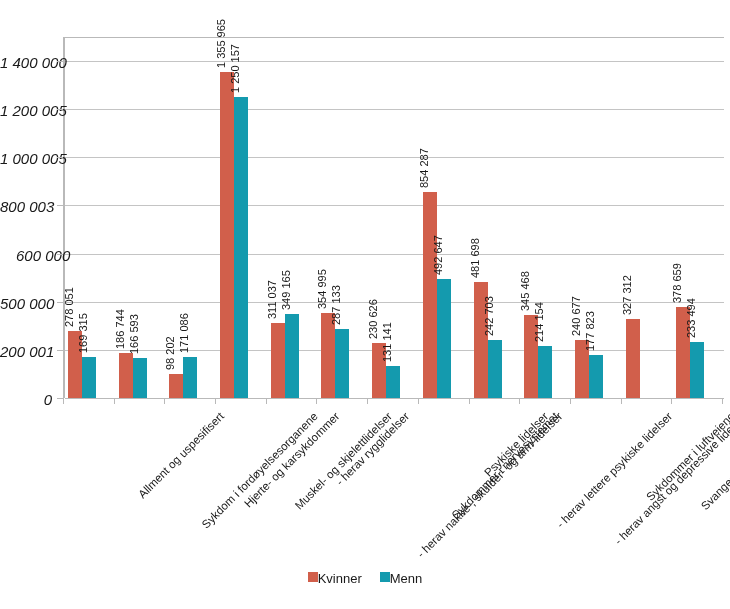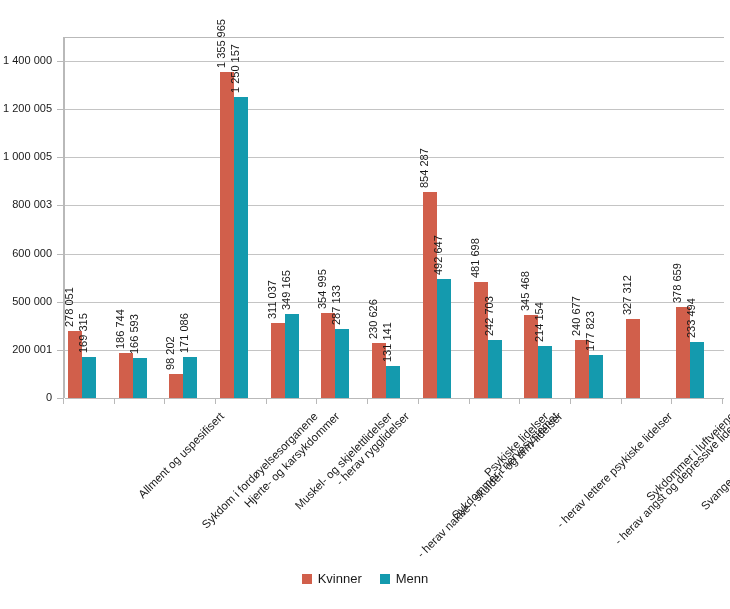--- a/index.html
+++ b/index.html
@@ -41,24 +41,25 @@
   }
   .gridline.top-edge { background: #b9b9b9; }
   .gridline.baseline { background: #b9b9b9; }
 
   
   .ytick-label {
     position: absolute;
     right: 730px;
     width: 120px;
     text-align: right;
-    font-size: 11px;
+    font-size: 15px;
     color: #1a1a1a;
     line-height: 1;
     white-space: nowrap;
+    font-style: italic;
   }
   .ytick-mark {
     position: absolute;
     width: 6px;
     height: 1px;
     background: #b9b9b9;
   }
 
   
   #bars-layer {
@@ -142,22 +143,21 @@
     left: 0;
     top: 572px;
     width: 730px;
     display: flex;
     justify-content: center;
     align-items: center;
     gap: 18px;
   }
   .legend-item {
     display: flex;
-    align-items: center;
-    gap: 6px;
+    gap: 0;
   }
   .legend-swatch {
     width: 10px;
     height: 10px;
     display: inline-block;
   }
   .legend-text {
     font-size: 13px;
     color: #1a1a1a;
     line-height: 1;
@@ -353,21 +353,21 @@
         <span class="legend-text">Menn</span>
       </div>
     </div>
 
 <div class="ytick-label" style="position: absolute; left: 0px; width: 52px; top: 392px; right: auto;">0</div>
     <div class="ytick-mark" style="left: 57px; top: 398px;"></div>
     <div class="ytick-label" style="position: absolute; left: 0px; width: 52px; top: 343.867px; right: auto;">200 001</div>
     <div class="ytick-mark" style="left: 57px; top: 349.867px;"></div>
     <div class="ytick-label" style="position: absolute; left: 0px; width: 52px; top: 295.733px; right: auto;">500 000</div>
     <div class="ytick-mark" style="left: 57px; top: 301.733px;"></div>
-    <div class="ytick-label" style="position: absolute; left: 0px; width: 52px; top: 247.6px; right: auto;">600 000</div>
+    <div class="ytick-label" style="position: absolute; left: 16px; width: 52px; top: 247.6px; right: auto;">600 000</div>
     <div class="ytick-mark" style="left: 57px; top: 253.6px;"></div>
     <div class="ytick-label" style="position: absolute; left: 0px; width: 52px; top: 199.467px; right: auto;">800 003</div>
     <div class="ytick-mark" style="left: 57px; top: 205.467px;"></div>
     <div class="ytick-label" style="position: absolute; left: 0px; width: 52px; top: 151.333px; right: auto;">1 000 005</div>
     <div class="ytick-mark" style="left: 57px; top: 157.333px;"></div>
     <div class="ytick-label" style="position: absolute; left: 0px; width: 52px; top: 103.2px; right: auto;">1 200 005</div>
     <div class="ytick-mark" style="left: 57px; top: 109.2px;"></div>
     <div class="ytick-label" style="position: absolute; left: 0px; width: 52px; top: 55.0667px; right: auto;">1 400 000</div>
     <div class="ytick-mark" style="left: 57px; top: 61.0667px;"></div>
   </div>

